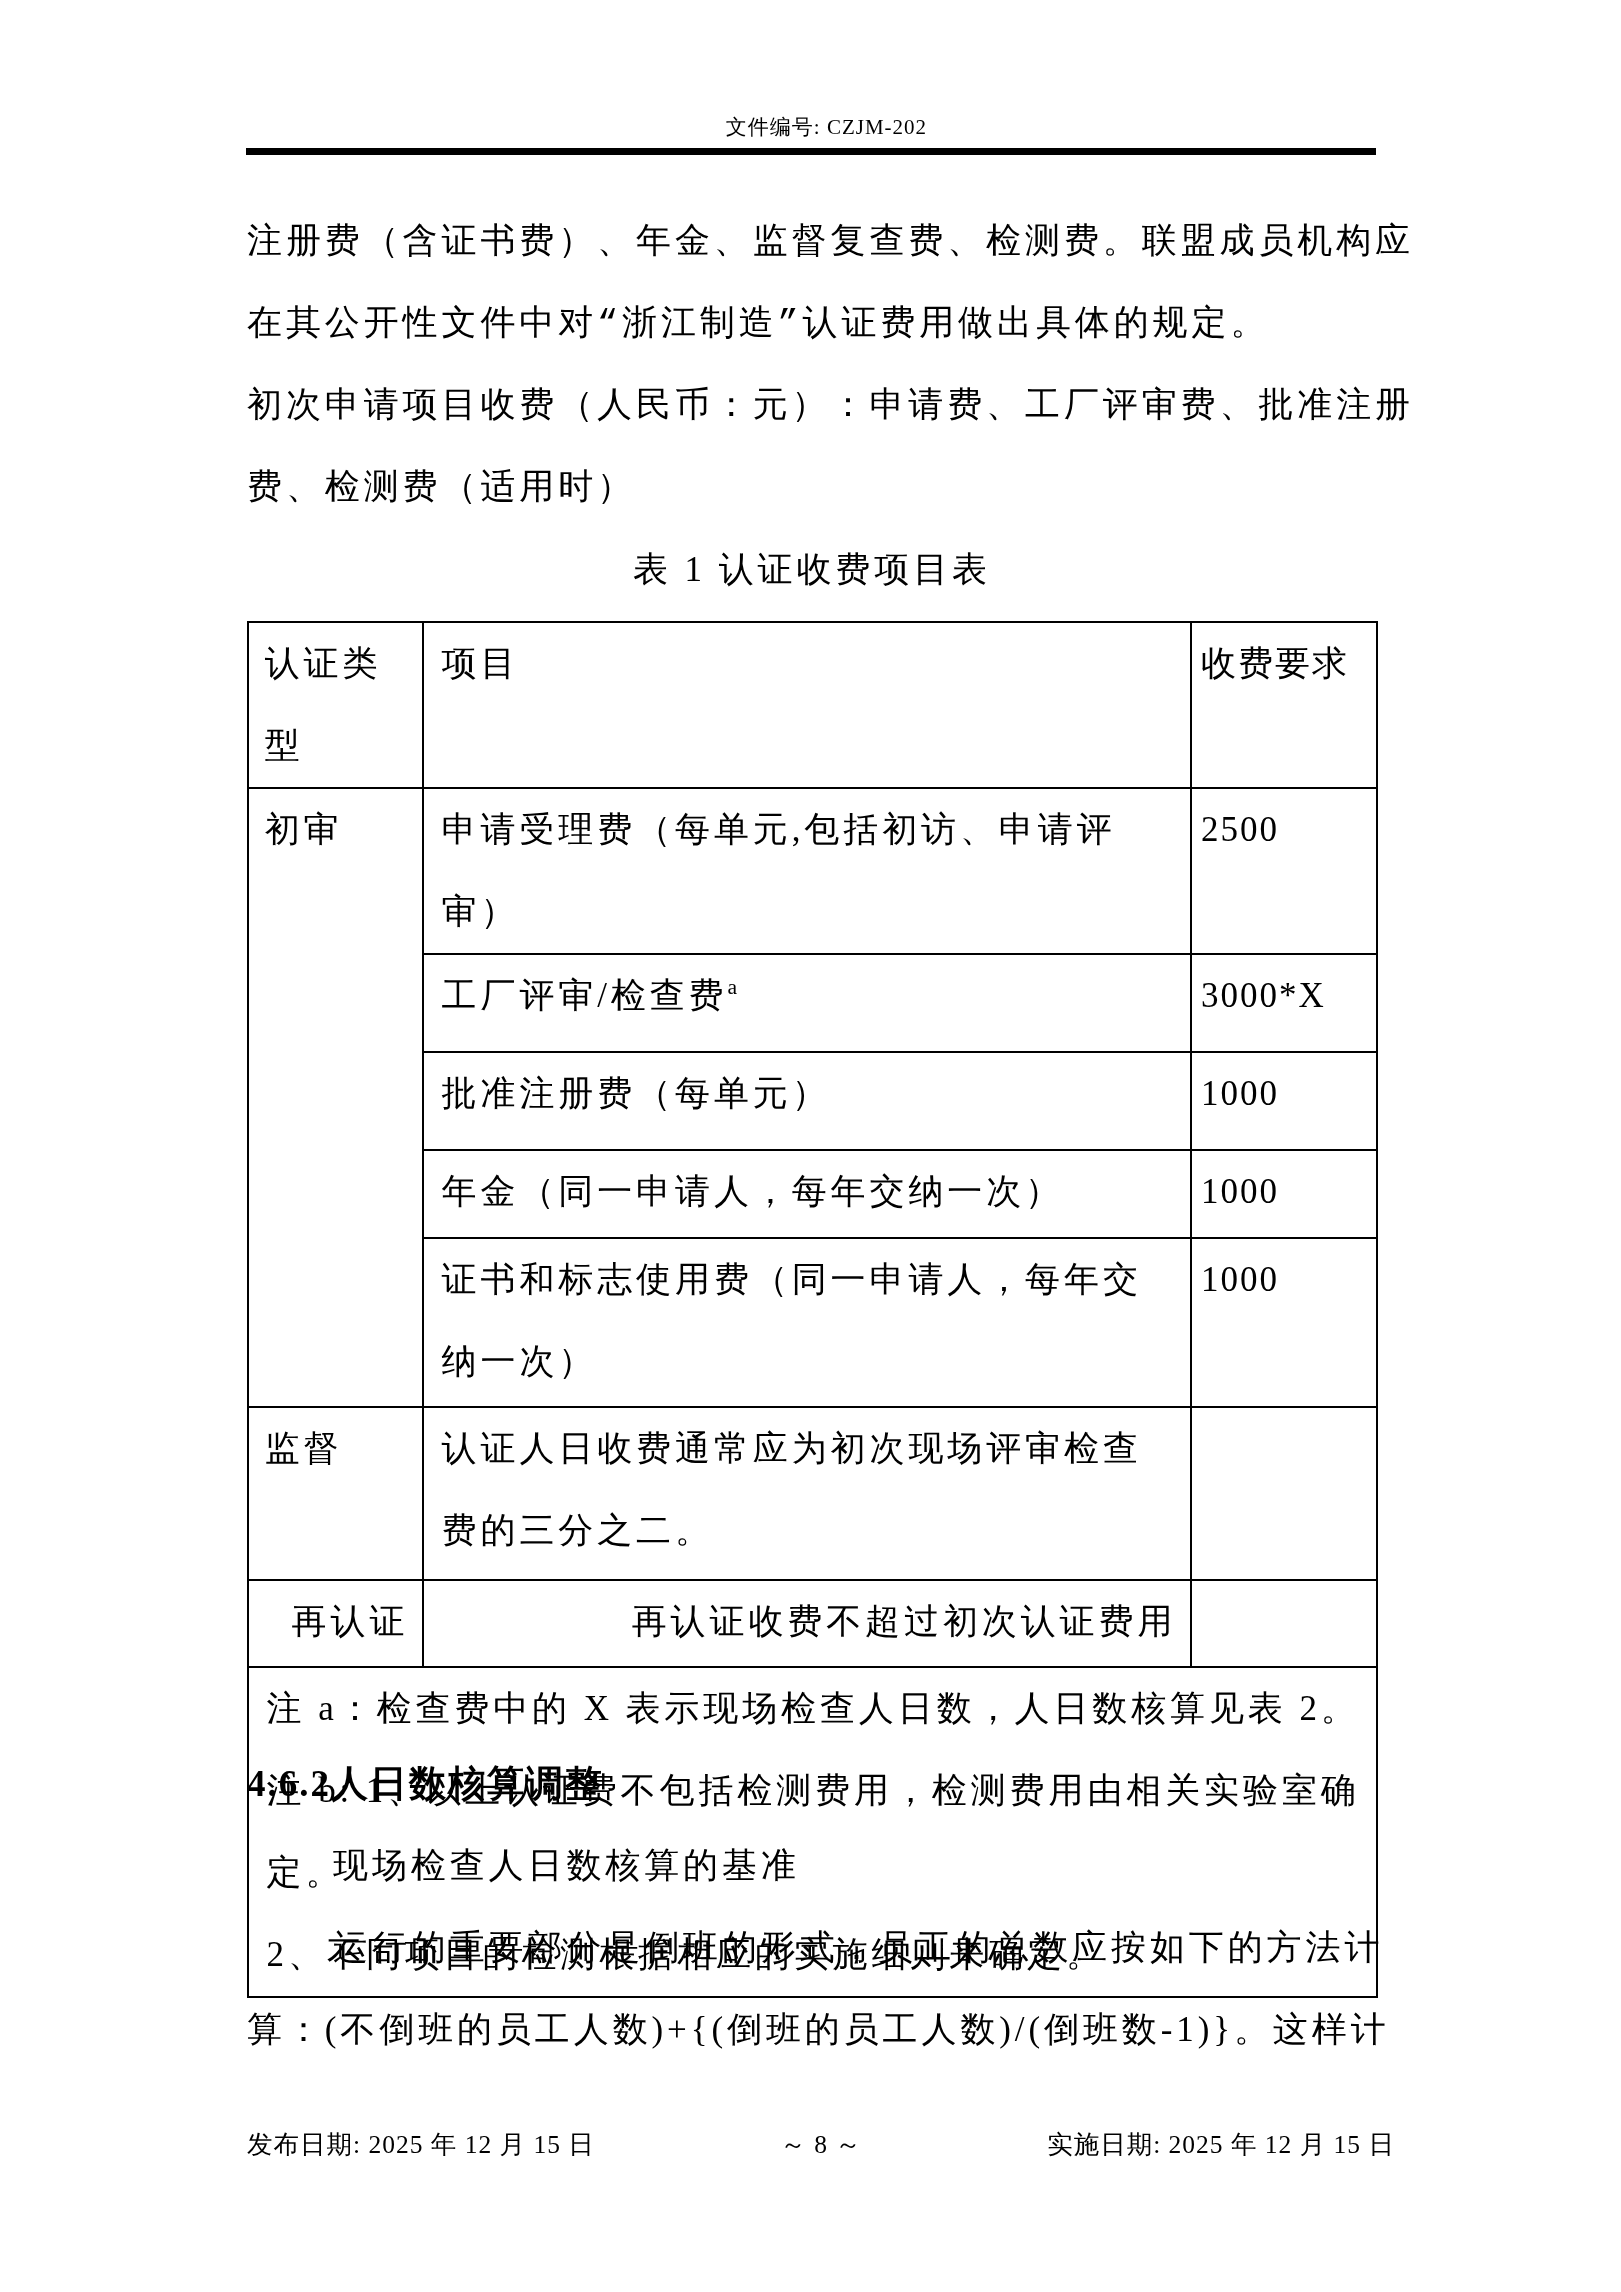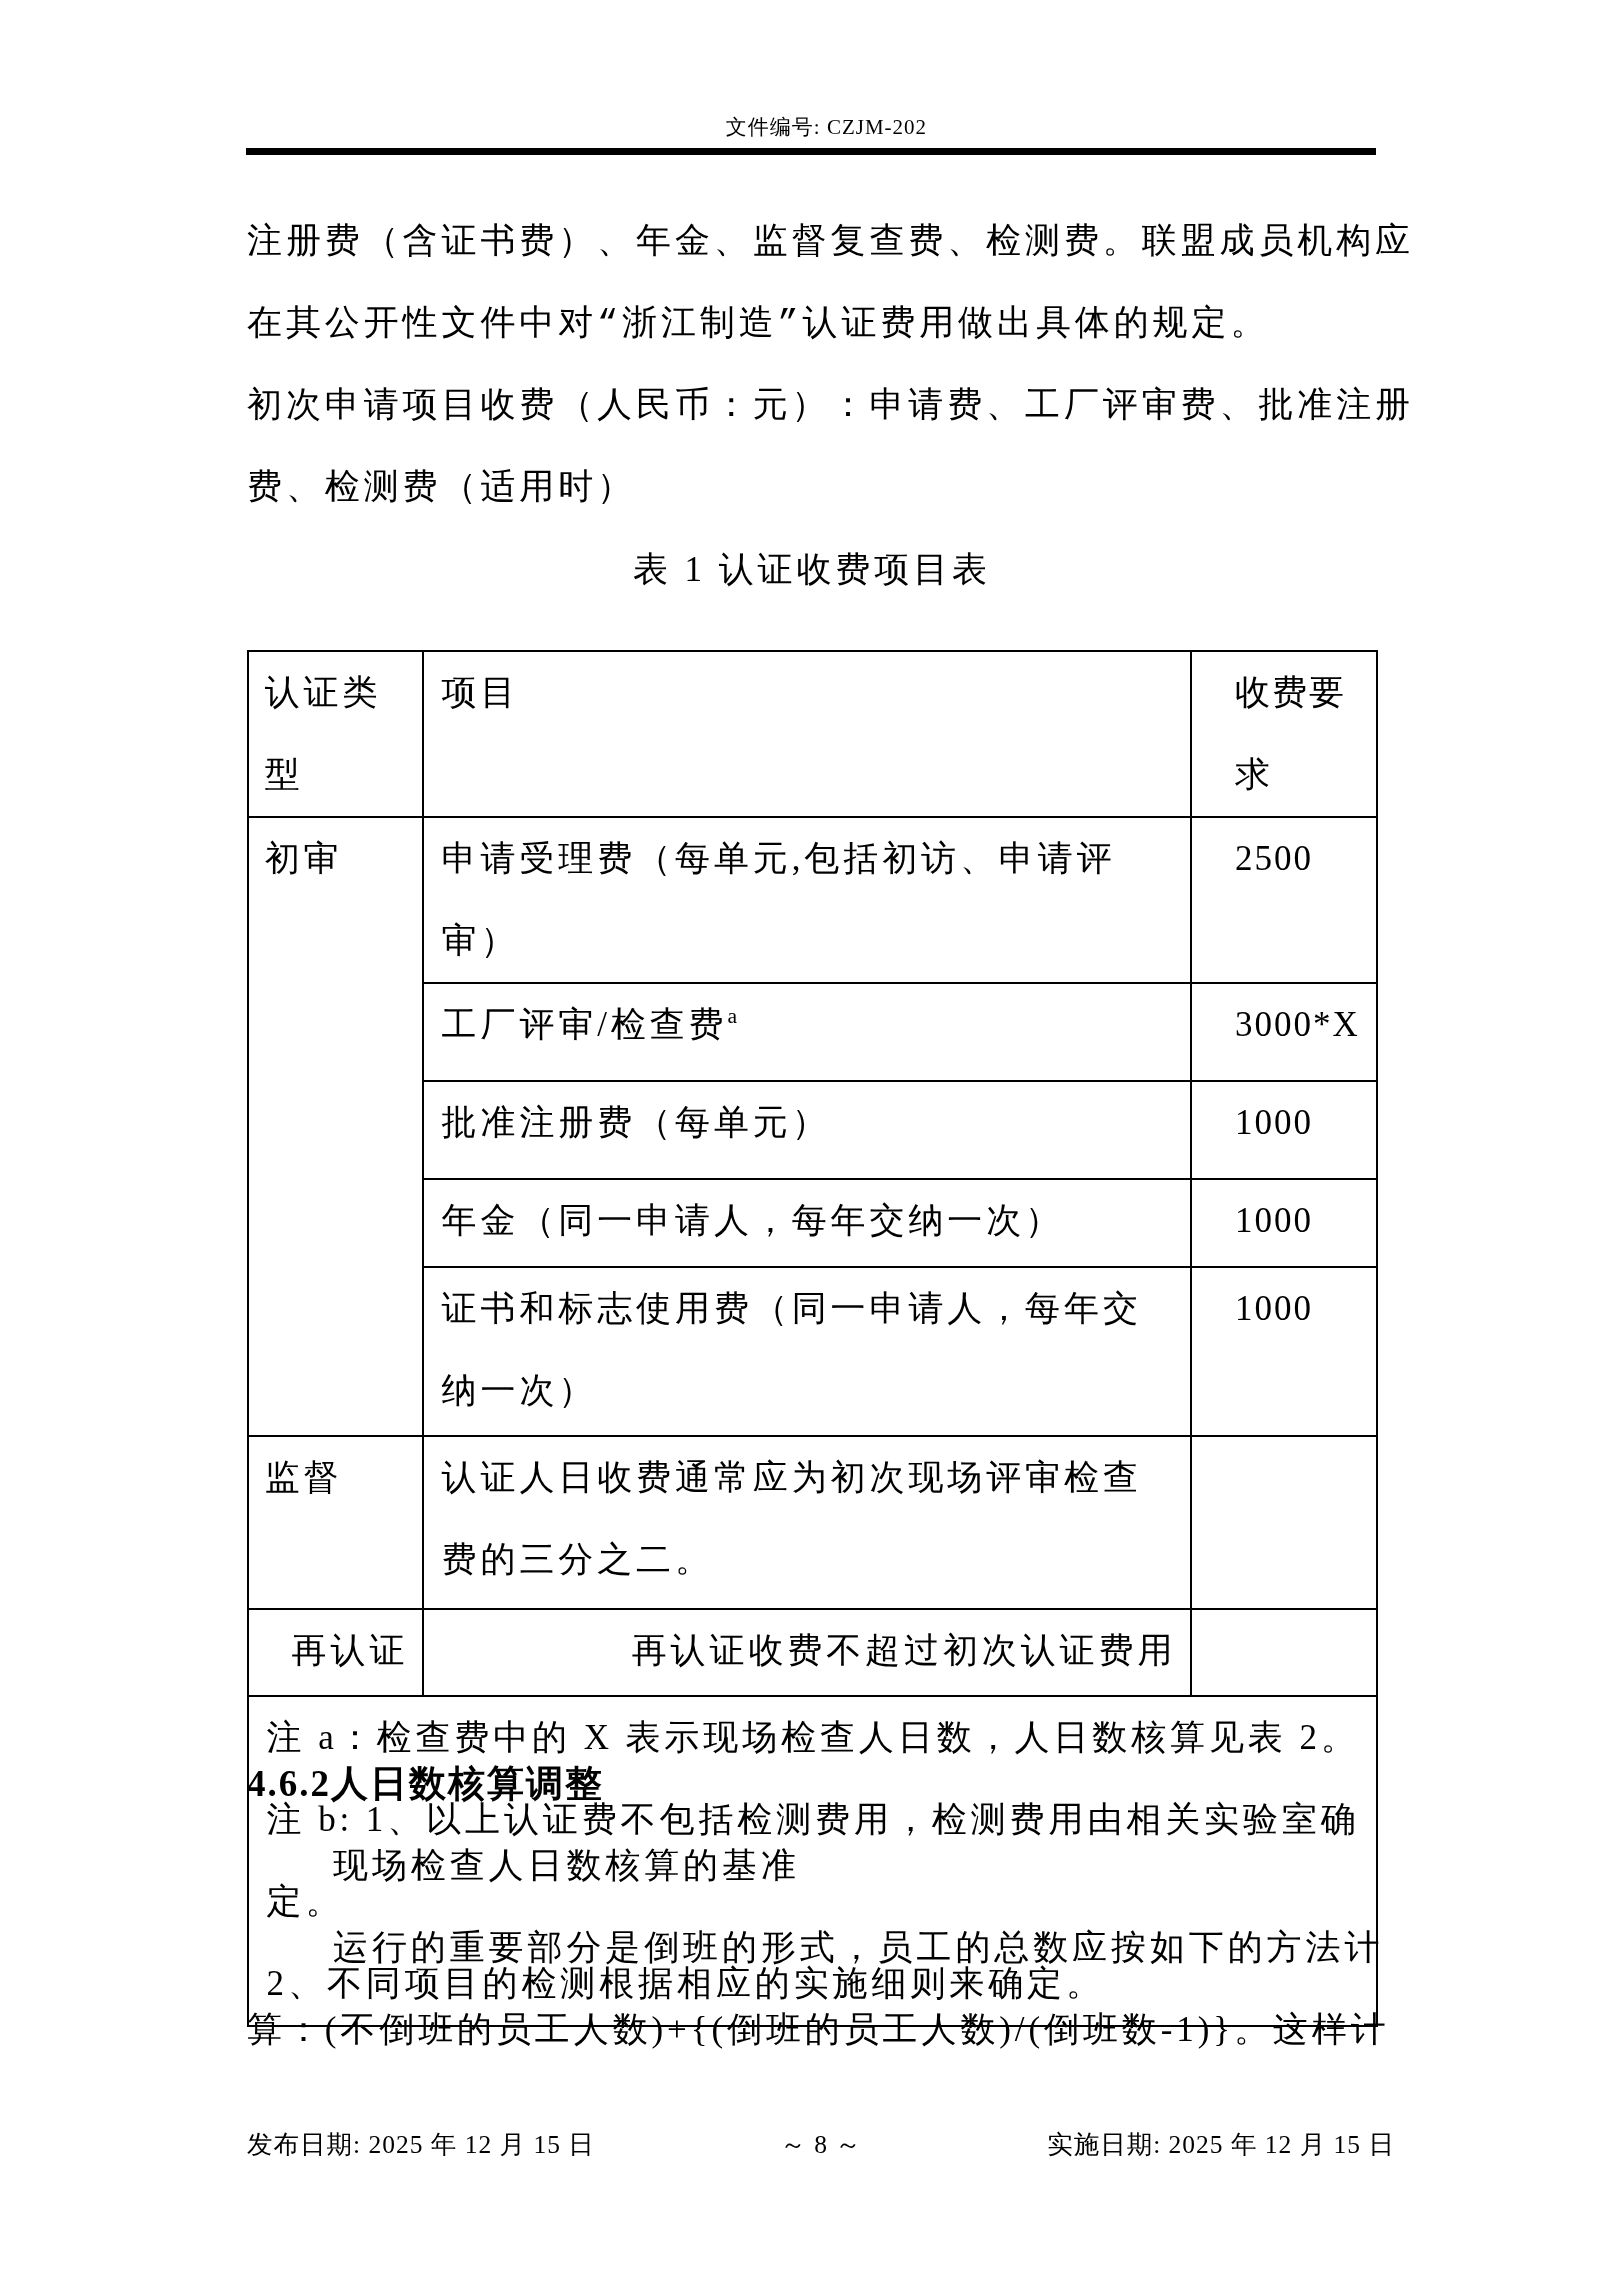--- a/index.html
+++ b/index.html
@@ -60,37 +60,37 @@
     width: 1130px;
     text-align: center;
     font-size: 35px;
     line-height: 82px;
     letter-spacing: 3.9px;
   }
 
   
   table.fee {
     position: absolute;
-    top: 650px;
+    top: 621px;
     left: 247px;
     width: 1130px;
     border-collapse: collapse;
     table-layout: fixed;
     font-size: 35px;
     letter-spacing: 3.9px;
   }
   table.fee td {
     border: 2.9px solid #000000;
     vertical-align: top;
     line-height: 82px;
     padding: 0 13.7px 0 17.6px;
     overflow: hidden;
   }
   table.fee td.type-cell { padding-left: 15.7px; }
-  table.fee td.fee-cell  { padding-left: 43px; letter-spacing: 2px; border-radius: 18px; }
+  table.fee td.fee-cell  { padding-left: 9px; letter-spacing: 2px; border-radius: 18px; }
   tr.r88  { height: 98px; }
   tr.r90  { height: 88px; }
   tr.r172 { height: 169px; }
   tr.r176 { height: 173px; }
   tr.r89  { height: 87px; text-align: right; }
   tr.r256 { height: 251px; }
   td.notes-cell { letter-spacing: 3.9px; }
   sup.fn {
     font-size: 21.6px;
     letter-spacing: 0;

